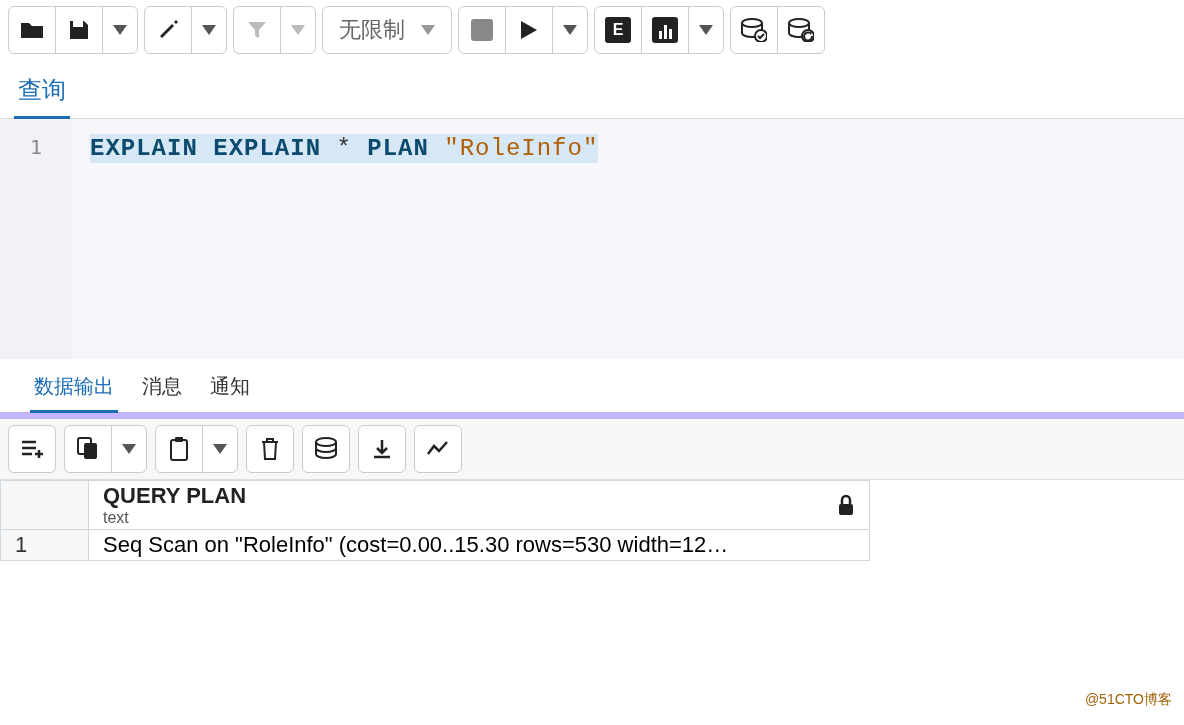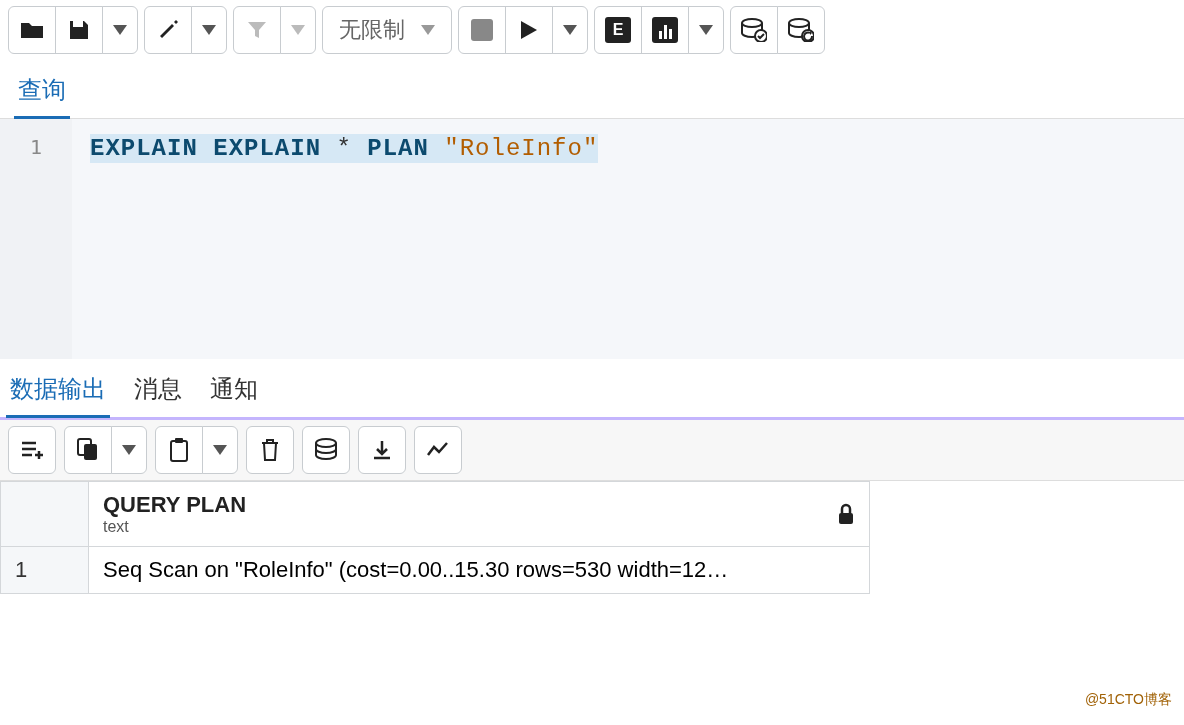--- a/index.html
+++ b/index.html
@@ -16,24 +16,24 @@
 .tabs { display: flex; padding: 8px 14px 0; border-bottom: 1px solid #ddd; font-size: 24px; }
 .tab { padding: 6px 4px 10px; cursor: pointer; color: #333; }
 .tab.active { color: #1a6cb5; border-bottom: 3px solid #1a6cb5; margin-bottom: -1px; }
 .editor { display: flex; height: 240px; background: #f5f7fa; }
 .gutter { width: 72px; padding: 16px 0; text-align: center; color: #888; font-size: 20px; background: #f0f2f5; font-family: Consolas, monospace; }
 .code { padding: 16px 18px; font-family: Consolas, "Courier New", monospace; font-size: 24px; letter-spacing: 1px; flex: 1; }
 .code .hl { background: #d6e8f5; padding: 1px 0; }
 .kw { color: #0c4a6e; font-weight: bold; }
 .str { color: #b25d00; }
 .op { color: #333; }
-.result-tabs { display: flex; gap: 20px; padding: 8px 6px 0; font-size: 24px; border-bottom: 3px solid #c4b5fd; }
+.result-tabs { display: flex; gap: 20px; padding: 8px 30px 0; font-size: 20px; border-bottom: 7px solid #c4b5fd; }
 .result-toolbar { display: flex; align-items: center; padding: 6px 8px; gap: 8px; background: #f7f7f7; border-bottom: 1px solid #ddd; }
 .table { width: 870px; border-collapse: collapse; }
-.table th, .table td { border: 1px solid #d4d7da; padding: 10px 14px; text-align: left; font-size: 22px; }
+.table th, .table td { border: 1px solid #d4d7da; padding: 2px 14px; text-align: left; font-size: 22px; }
 .table th.rownum, .table td.rownum { width: 88px; text-align: left; background: #f5f7f9; font-weight: normal; color: #333; }
 .col-header { display: flex; justify-content: space-between; align-items: center; }
 .col-title { font-weight: bold; font-size: 22px; color: #222; }
 .col-type { font-size: 16px; color: #555; font-weight: normal; }
 .watermark { position: absolute; bottom: 16px; right: 12px; font-size: 14px; color: #a16207; }
 svg { display: block; }
 .square { width: 22px; height: 22px; border-radius: 3px; }
 .fill-dark { background: #222; }
 .tri-down { width: 0; height: 0; border-left: 7px solid transparent; border-right: 7px solid transparent; border-top: 10px solid #555; }
 </style>

